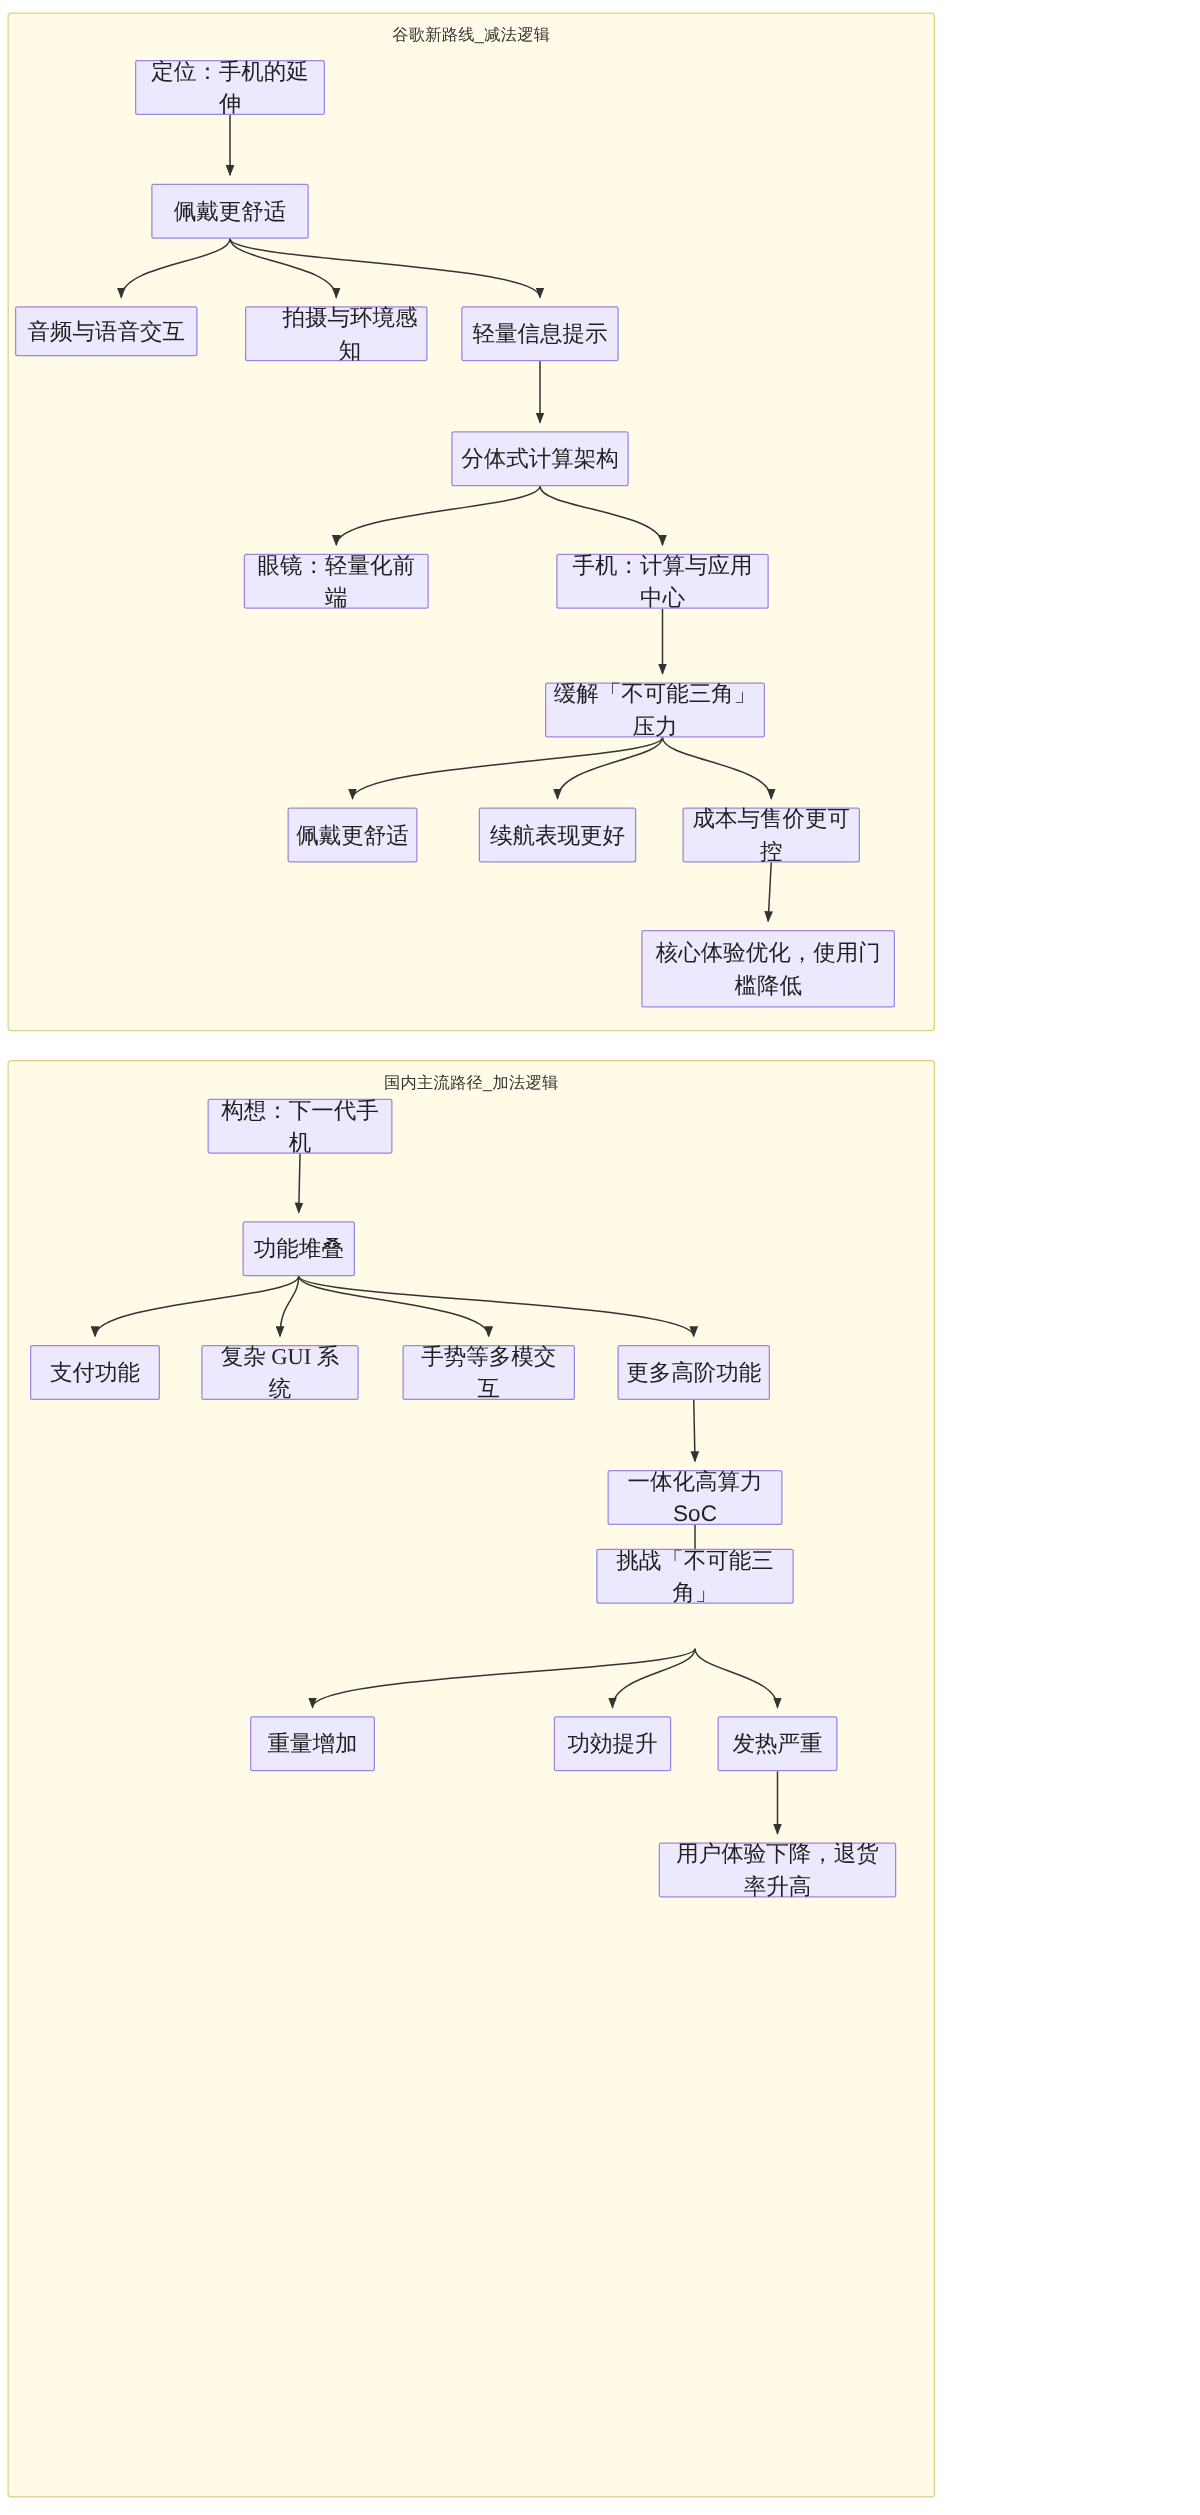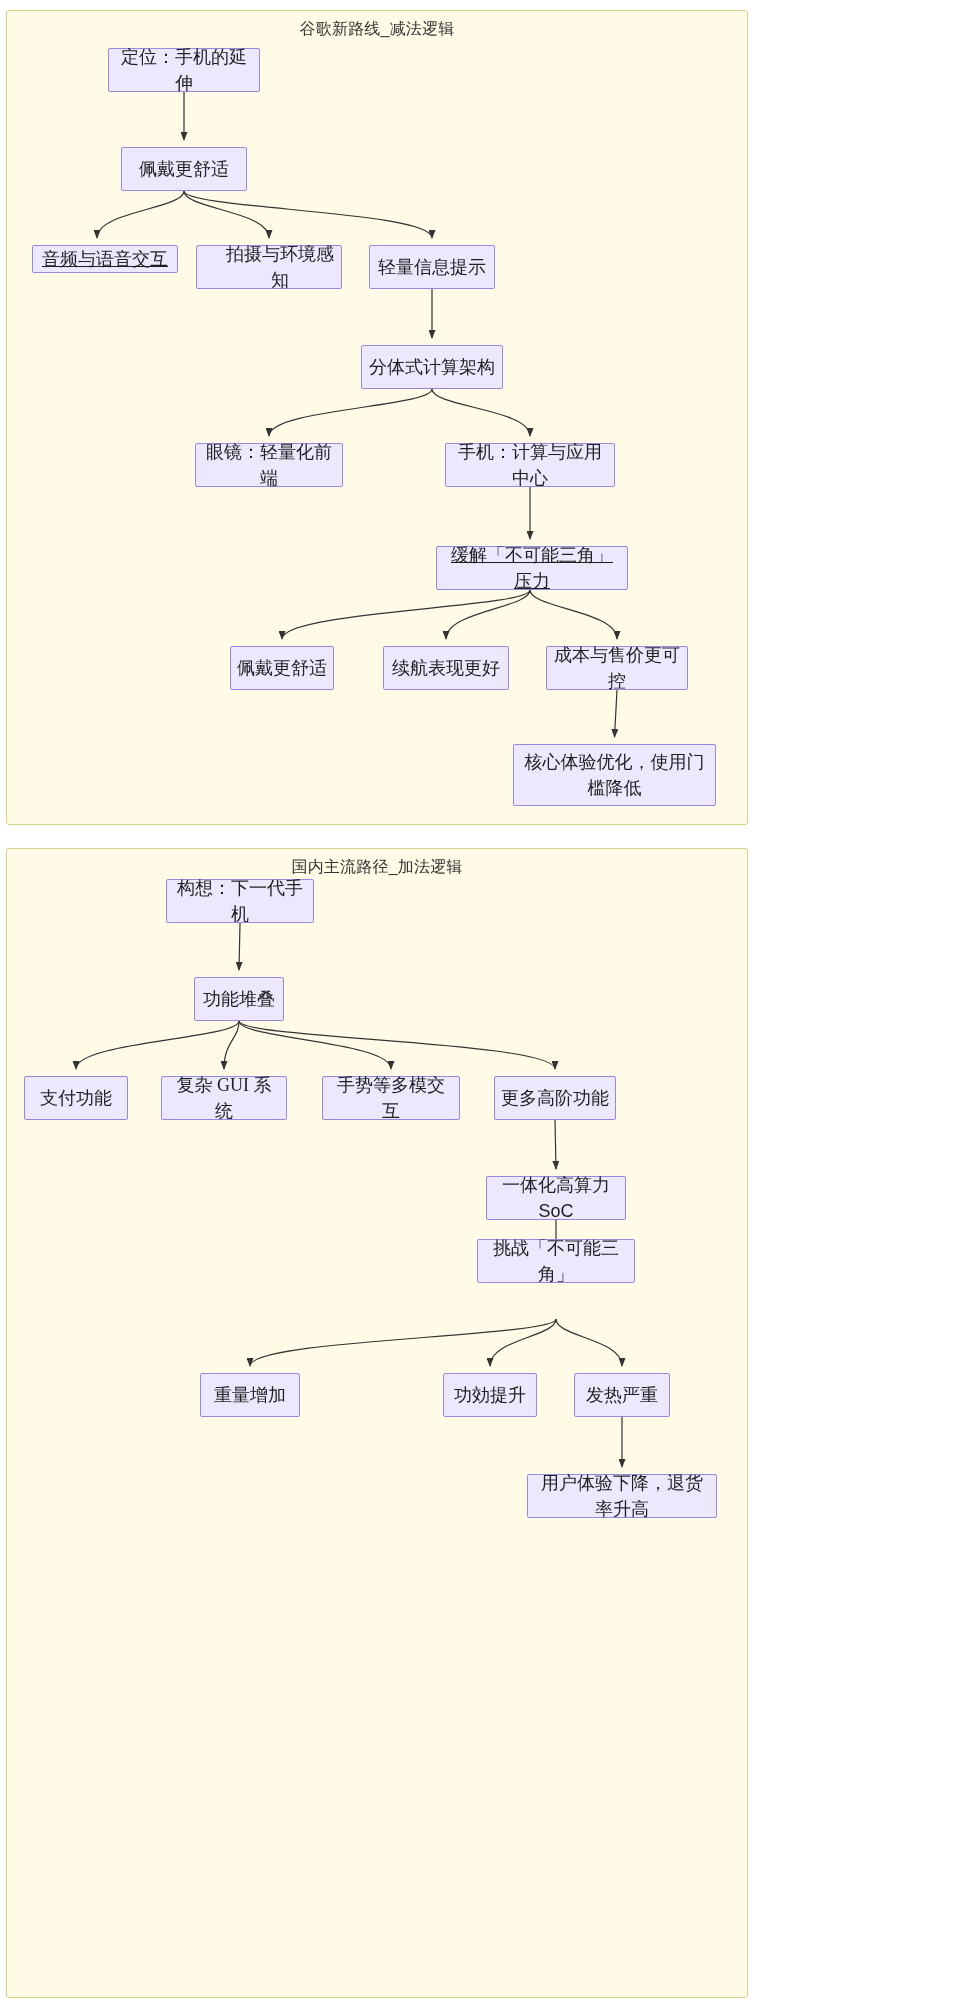--- a/index.html
+++ b/index.html
@@ -24,21 +24,21 @@
   }
   #subgraph-0 { left: 6px;  top: 10px;   width: 742px; height: 815px; }
   #subgraph-1 { left: 6px;  top: 848px;  width: 742px; height: 1150px; }
 
   .subgraph-title {
     position: absolute;
     top: 8px;
     left: 0;
     width: 100%;
     text-align: center;
-    font-size: 16px;
+    font-size: 13px;
     color: #333333;
     letter-spacing: 0.2px;
     pointer-events: none;
   }
   
   #subgraph-0 .subgraph-title { text-align: center; padding-right: 0; }
 
   .node {
     position: absolute;
     background: #ece8fd;
@@ -118,39 +118,39 @@
       </g>
   </svg>
 
   <div id="node-layer">
       <div class="node" style="left: 108px; top: 48px; width: 152px; height: 44px;">
         <span>定位：手机的延伸</span>
       </div>
       <div class="node" style="left: 121px; top: 147px; width: 126px; height: 44px;">
         <span>佩戴更舒适</span>
       </div>
-      <div class="node" style="left: 32px; top: 245px; width: 146px; height: 28px; text-decoration: underline;">
+      <div class="node" style="left: 12px; top: 245px; width: 146px; height: 40px;">
         <span>音频与语音交互</span>
       </div>
       <div class="node" style="left: 196px; top: 245px; width: 146px; height: 44px; padding-left: 28px;">
         <span>拍摄与环境感知</span>
       </div>
       <div class="node" style="left: 369px; top: 245px; width: 126px; height: 44px;">
         <span>轻量信息提示</span>
       </div>
       <div class="node" style="left: 361px; top: 345px; width: 142px; height: 44px;">
         <span>分体式计算架构</span>
       </div>
       <div class="node" style="left: 195px; top: 443px; width: 148px; height: 44px;">
         <span>眼镜：轻量化前端</span>
       </div>
       <div class="node" style="left: 445px; top: 443px; width: 170px; height: 44px;">
         <span>手机：计算与应用中心</span>
       </div>
-      <div class="node" style="left: 436px; top: 546px; width: 192px; height: 44px; text-decoration: underline;">
+      <div class="node" style="left: 436px; top: 546px; width: 176px; height: 44px;">
         <span>缓解「不可能三角」压力</span>
       </div>
       <div class="node" style="left: 230px; top: 646px; width: 104px; height: 44px;">
         <span>佩戴更舒适</span>
       </div>
       <div class="node" style="left: 383px; top: 646px; width: 126px; height: 44px;">
         <span>续航表现更好</span>
       </div>
       <div class="node" style="left: 546px; top: 646px; width: 142px; height: 44px;">
         <span>成本与售价更可控</span>

